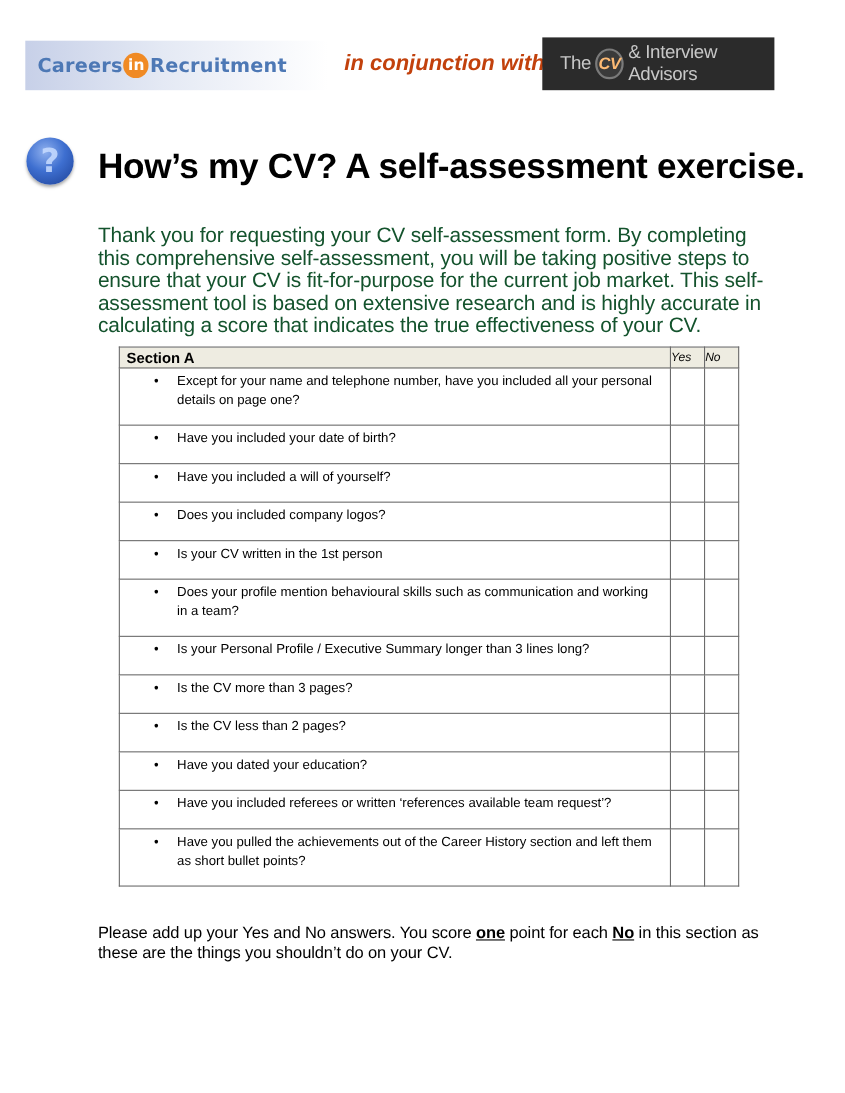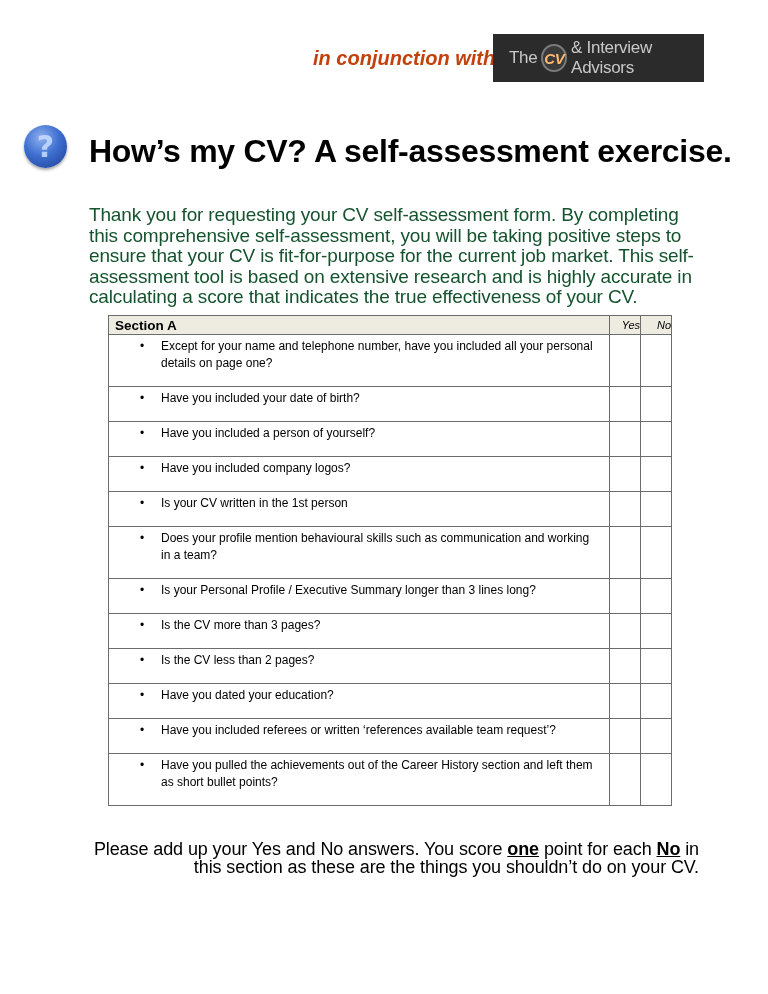--- a/index.html
+++ b/index.html
@@ -55,39 +55,44 @@
   table.section {
     position: absolute; left: 82px; top: 315px; width: 564px;
     border-collapse: collapse; font-size: 12px; margin-left: 26px;
   }
   table.section td, table.section th { border: 1px solid #6c6c6c; }
   table.section th {
     background: #eeece1; height: 19px; text-align: left; font-weight: bold;
     font-size: 13.5px; padding: 0 0 0 6px;
   }
   table.section th.yn {
-    font-weight: normal; font-style: italic; font-size: 11px; text-align: right; padding: 0;
+    font-weight: normal; font-style: italic; font-size: 11px; text-align: left; padding: 0;
   }
   table.section td.q { padding: 3px 10px 0 52px; vertical-align: top; position: relative; line-height: 17px; }
   table.section td.q .bullet { position: absolute; left: 31px; top: 3px; font-size: 12px; }
   table.section td.box { width: 31px; }
   table.section td.box.yes { width: 31px; }
   table.section td.box.no { width: 31px; }
   col.qcol { width: 502px; }
 
   .footer {
     position: absolute; left: 89px; top: 840px; width: 610px;
-    font-size: 18px; line-height: 18px; letter-spacing: -0.1px; text-align: right;
+    font-size: 15px; line-height: 18px; letter-spacing: -0.1px;
   }
   .footer .em { font-weight: bold; text-decoration: underline; }
 </style>
 </head>
 <body>
 
 <div class="header">
+  <div class="logo-cir">
+    <span>Careers</span>
+    <span class="in-circle">in</span>
+    <span>Recruitment</span>
+  </div>
   <div class="conj">in conjunction with</div>
   <div class="logo-cv">
     <span>The</span>
     <span class="cv-circle">CV</span>
     <span>&amp; Interview Advisors</span>
   </div>
 </div>
 
 <div class="q-icon">?</div>
 <h1 class="title">How’s my CV?  A self-assessment exercise.</h1>
@@ -112,26 +117,26 @@
       <td class="q"><span class="bullet">•</span><span>Except for your name and telephone number, have you included all your personal details on page one?</span></td>
       <td class="box yes"></td>
       <td class="box no"></td>
     </tr>
     <tr style="height:35px">
       <td class="q"><span class="bullet">•</span><span>Have you included your date of birth?</span></td>
       <td class="box yes"></td>
       <td class="box no"></td>
     </tr>
     <tr style="height:35px">
-      <td class="q"><span class="bullet">•</span><span>Have you included a person of yourself?</span></td>
+      <td class="q"><span class="bullet">•</span><span>Have you included a will of yourself?</span></td>
       <td class="box yes"></td>
       <td class="box no"></td>
     </tr>
     <tr style="height:35px">
-      <td class="q"><span class="bullet">•</span><span>Have you included company logos?</span></td>
+      <td class="q"><span class="bullet">•</span><span>Does you included company logos?</span></td>
       <td class="box yes"></td>
       <td class="box no"></td>
     </tr>
     <tr style="height:35px">
       <td class="q"><span class="bullet">•</span><span>Is your CV written in the 1st person</span></td>
       <td class="box yes"></td>
       <td class="box no"></td>
     </tr>
     <tr style="height:52px">
       <td class="q"><span class="bullet">•</span><span>Does your profile mention behavioural skills such as communication and working in a team?</span></td>

